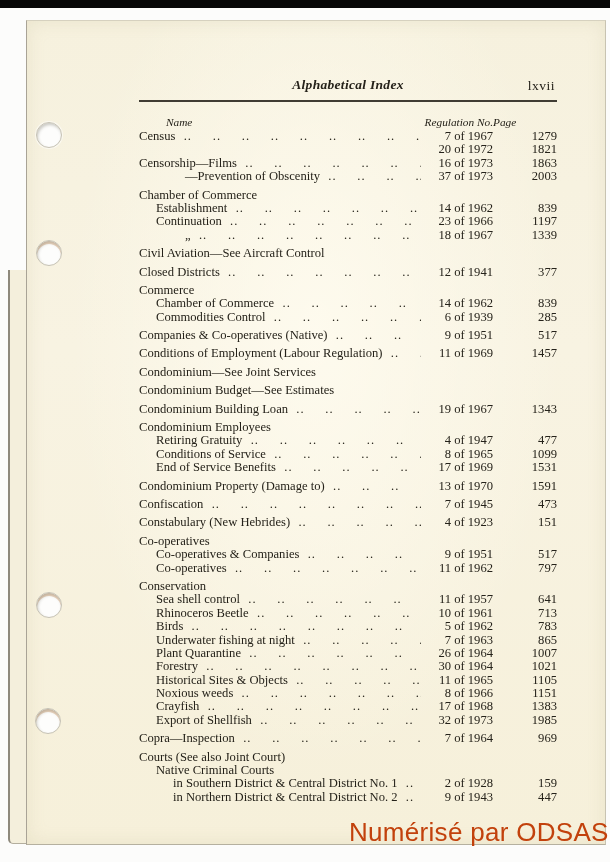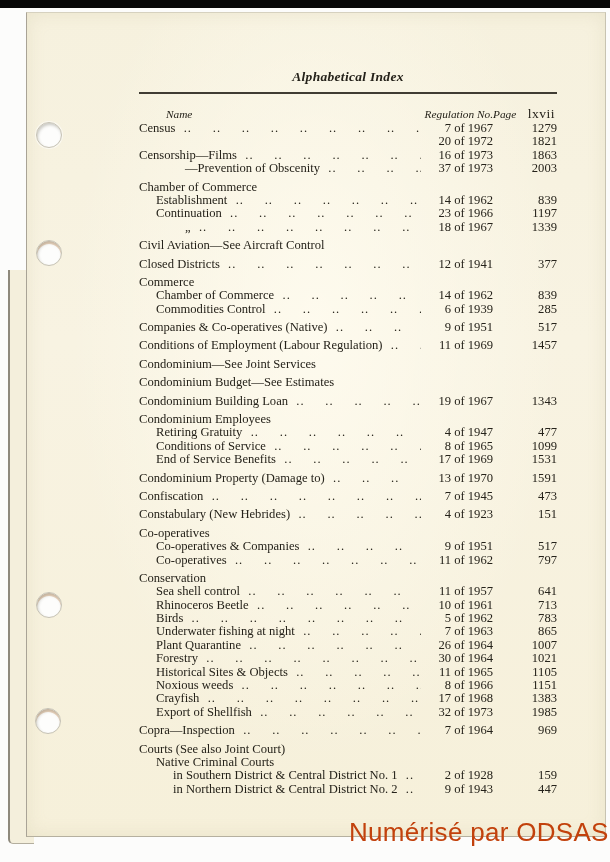--- a/index.html
+++ b/index.html
@@ -13,21 +13,21 @@
   }
   
   .stack-edge{
     position:absolute;left:8px;top:270px;width:24px;height:573px;
     background:#f4efdc;
     border-left:2px solid #8e897c;
     border-bottom:1px solid #b3ae9e;
     border-radius:0 0 0 5px;
   }
   .paper{
-    position:absolute;left:26px;top:12px;width:578px;height:823px;
+    position:absolute;left:26px;top:20px;width:578px;height:823px;
     background:
       radial-gradient(ellipse at 50% 38%, rgba(255,252,240,.85) 0%, rgba(255,252,240,0) 60%),
       linear-gradient(180deg,#f6f1de 0%,#f8f3e2 40%,#f6f0da 100%);
     border-left:1px solid #a9a396;
     border-right:1px solid #c8c3b1;
     border-top:1px solid #d6d1bf;
     border-bottom:1px solid #b5b09f;
     box-shadow:inset 0 0 18px rgba(180,168,120,.18);
   }
   .hole{
@@ -40,33 +40,33 @@
   .content{
     position:absolute;left:112px;top:56px;width:418px;
     color:#25221a;
   }
   .titleline{position:relative;height:20px;}
   .title{
     display:block;text-align:center;
     font-style:italic;font-weight:600;font-size:13.5px;letter-spacing:.3px;
   }
   .folio{
-    position:absolute;right:2px;top:1px;font-size:13.5px;letter-spacing:.5px;margin-top:36px;
+    position:absolute;right:2px;top:1px;font-size:13.5px;letter-spacing:.5px;
   }
   .rule{height:2px;background:#403c33;margin-top:3px;}
   .colheads{
     display:flex;align-items:baseline;margin-top:14px;height:13px;
     font-style:italic;font-size:11.3px;margin-left:27px;
   }
   .colheads .ch-name{flex:1;}
   .colheads .ch-reg{width:72px;text-align:right;}
   .colheads .ch-page{width:64px;text-align:left;}
   .rows{margin-top:1px;}
   .row{
-    display:flex;align-items:flex-end;
+    display:flex;align-items:center;
     height:13.4px;line-height:13.4px;font-size:12.6px;
   }
   .row.gap{margin-top:5px;}
   .row .lab{white-space:nowrap;}
   .row.i1 .lab{padding-left:17px;}
   .row.i2 .lab{padding-left:34px;}
   .row.i3 .lab{padding-left:46px;}
   .leader{
     flex:1;overflow:hidden;white-space:nowrap;
     letter-spacing:1px;color:#2a271e;padding-right:10px;

